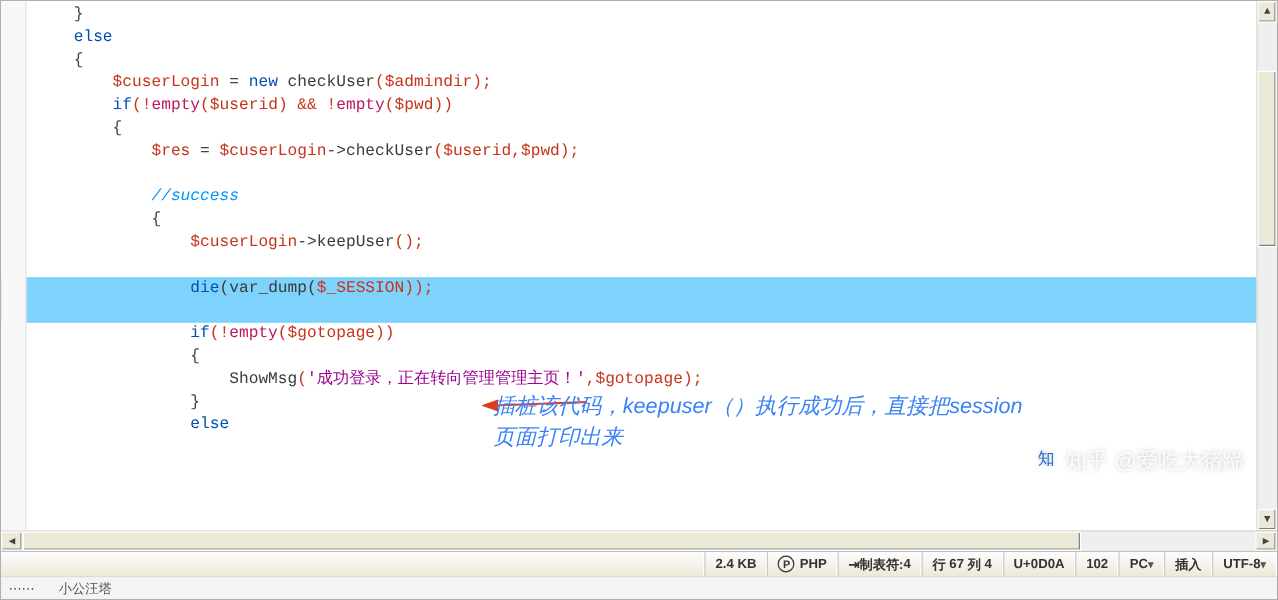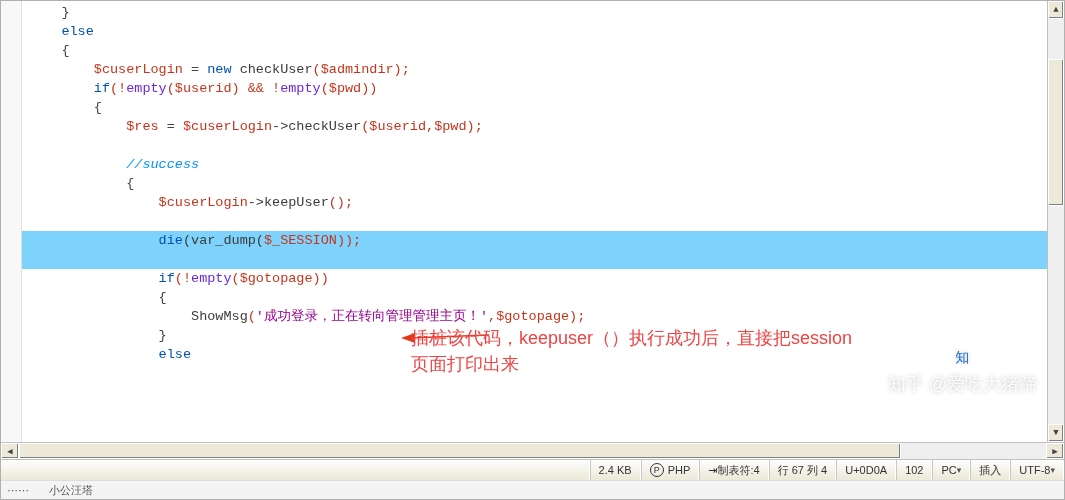--- a/index.html
+++ b/index.html
@@ -51,31 +51,32 @@
     background: #7dd3fc;
   }
   .kw { color: #0051b3; text-align: right; }
   .var { color: #c7341b; }
   .fn { color: #3b3b3b; }
   .op { color: #444; }
   .par { color: #c7341b; }
   .str { color: #9b0090; }
   .num { color: #b5006a; }
   .cmt { color: #0094ff; font-style: italic; }
-  .const { color: #6d28d9; margin-top: 44px; }
+  .const { color: #be185d; margin-top: 44px; }
 
   .annotation {
     position: absolute;
     left: 410px;
     top: 324px;
-    color: #ef4444;
+    color: #3b82f6;
     font-family: "Microsoft YaHei", sans-serif;
     font-size: 18px;
     line-height: 26px;
     pointer-events: none;
+    font-style: italic;
   }
   .arrow {
     position: absolute;
     left: 400px;
     top: 330px;
     width: 90px;
     height: 14px;
     pointer-events: none;
   }
   .arrow svg line { stroke: #e13a1a; stroke-width: 1.6; }
@@ -140,20 +141,21 @@
 
   .statusbar {
     height: 20px;
     background: linear-gradient(#fdfdfd, #ece9d8);
     border-top: 1px solid #c0c0c0;
     font-family: Tahoma, Arial, sans-serif;
     font-size: 11px;
     color: #333;
     display: flex;
     align-items: center;
+    font-weight: bold;
   }
   .cell {
     border-left: 1px solid #c8c8c8;
     border-right: 1px solid #fff;
     padding: 0 8px;
     height: 100%;
     display: flex;
     align-items: center;
     white-space: nowrap;
   }
@@ -190,21 +192,20 @@
     right: 10px;
     bottom: 48px;
     font-family: "Microsoft YaHei", sans-serif;
     font-size: 18px;
     color: rgba(255,255,255,0.85);
     text-shadow: 0 0 4px rgba(0,0,0,.25);
     pointer-events: none;
     display: flex;
     align-items: center;
     gap: 6px;
-    flex-direction: column;
   }
   .wm-logo {
     width: 20px; height: 20px;
     background: rgba(255,255,255,.85);
     border-radius: 4px;
     position: relative;
   }
   .wm-logo::before {
     content: "知";
     position: absolute;

